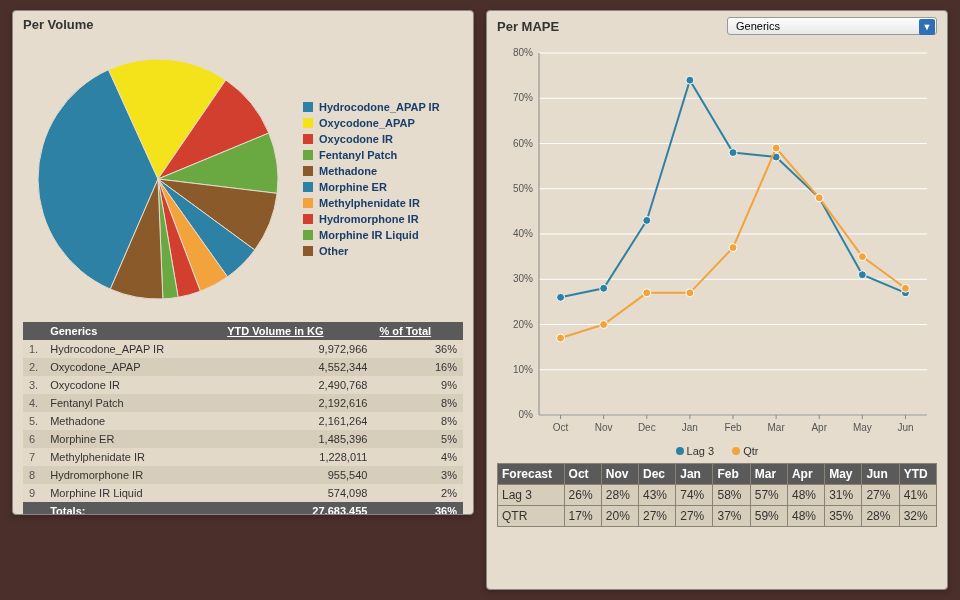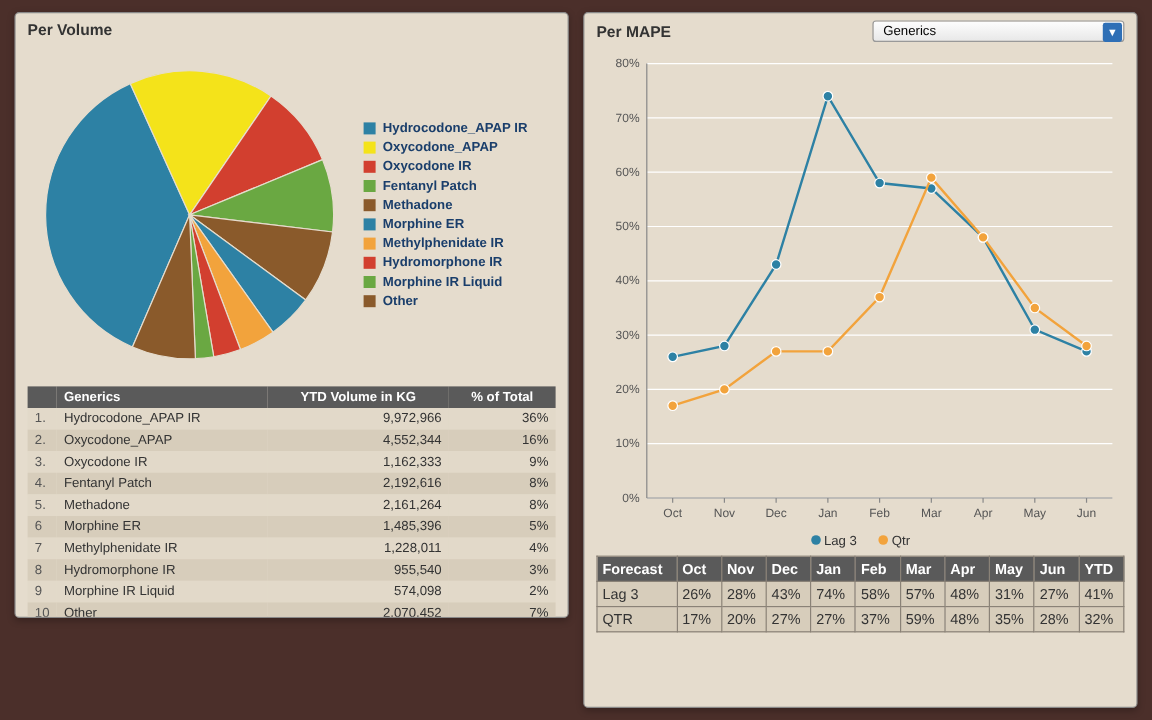--- a/index.html
+++ b/index.html
@@ -72,21 +72,21 @@
     border-collapse: collapse;
     font-size: 11px;
   }
   table.vol th {
     background: #5a5a5a;
     color: #fff;
     text-align: left;
     padding: 3px 6px;
     font-weight: bold;
   }
-  table.vol th.r { text-align: center; }
+  table.vol th.r { text-align: left; text-decoration: underline; }
   table.vol td {
     padding: 3px 6px;
     background: #e2d9c9;
   }
   table.vol tr.even td { background: #d7cdbb; }
   table.vol td.idx { color: #555; width: 18px; }
   table.vol td.r { text-align: right; }
   table.vol tr.totals td {
     background: #5a5a5a;
     color: #fff;
@@ -244,21 +244,21 @@
             </tr>
             <tr class="even">
               <td class="idx">2.</td>
               <td>Oxycodone_APAP</td>
               <td class="r">4,552,344</td>
               <td class="r">16%</td>
             </tr>
             <tr>
               <td class="idx">3.</td>
               <td>Oxycodone IR</td>
-              <td class="r">1,162,333</td>
+              <td class="r">2,490,768</td>
               <td class="r">9%</td>
             </tr>
             <tr class="even">
               <td class="idx">4.</td>
               <td>Fentanyl Patch</td>
               <td class="r">2,192,616</td>
               <td class="r">8%</td>
             </tr>
             <tr>
               <td class="idx">5.</td>
@@ -282,26 +282,20 @@
               <td class="idx">8</td>
               <td>Hydromorphone IR</td>
               <td class="r">955,540</td>
               <td class="r">3%</td>
             </tr>
             <tr>
               <td class="idx">9</td>
               <td>Morphine IR Liquid</td>
               <td class="r">574,098</td>
               <td class="r">2%</td>
-            </tr>
-            <tr class="even">
-              <td class="idx">10</td>
-              <td>Other</td>
-              <td class="r">2,070,452</td>
-              <td class="r">7%</td>
             </tr>
             <tr class="totals">
               <td></td>
               <td>Totals:</td>
               <td class="r">27,683,455</td>
               <td class="r">36%</td>
             </tr>
           </tbody>
       </table>
     </div>

